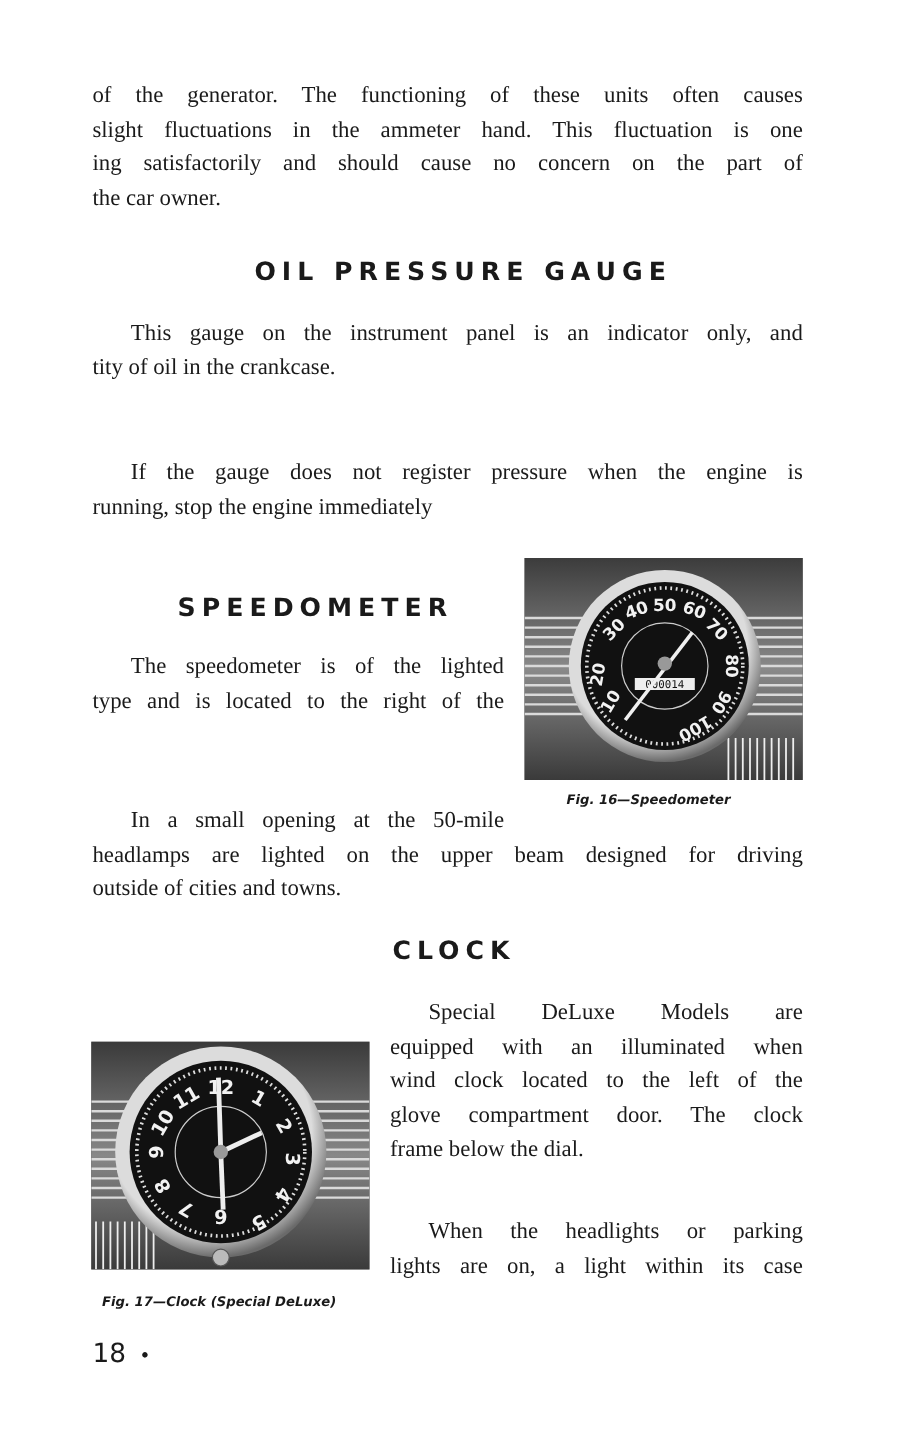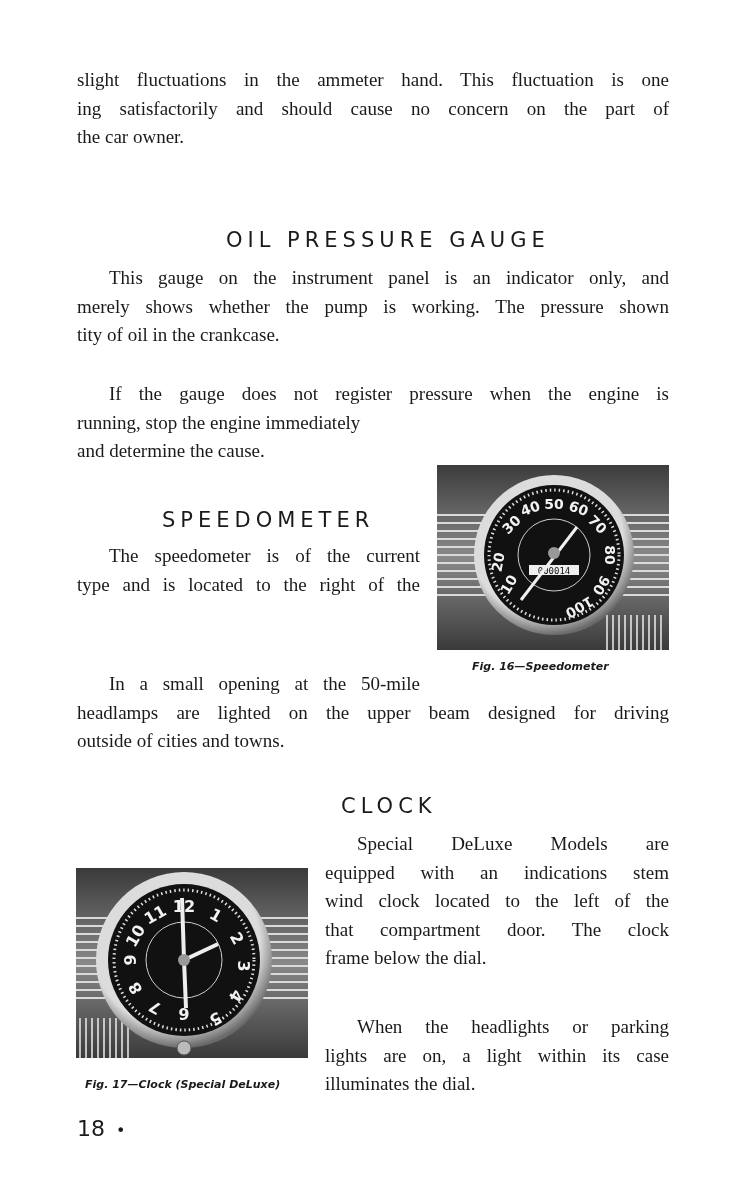--- a/index.html
+++ b/index.html
@@ -3,52 +3,51 @@
 <meta charset="utf-8">
 <style>
   html, body { margin: 0; padding: 0; background: #ffffff; }
   body { width: 750px; height: 1195px; position: relative; overflow: hidden; color: #1a1a1a; }
   .serif { font-family: "Liberation Serif", "DejaVu Serif", serif; }
   .sans { font-family: "DejaVu Sans", "Liberation Sans", sans-serif; }
   .para { position: absolute; font-size: 19px; line-height: 28.5px; text-align: justify; margin: 0; }
   .para .ln { display: block; text-align-last: justify; white-space: nowrap; }
   .para .ln.last { text-align-last: left; }
   .para .ln.indent { padding-left: 32px; }
-  .heading { position: absolute; font-size: 21px; letter-spacing: 5px; font-weight: normal; margin: 14px; }
+  .heading { position: absolute; font-size: 21px; letter-spacing: 5px; font-weight: bold; margin: 0; }
   .caption { position: absolute; font-size: 11px; font-style: italic; font-weight: bold; }
   .fig { position: absolute; background: #5a5a5a; overflow: hidden; }
   .pageno { position: absolute; font-size: 22px; }
 </style>
 </head>
 <body>
 
 <div class="para serif" style="left:77px; top:66px; width:592px;">
+  <span class="ln">of the generator. The functioning of these units often causes</span>
   <span class="ln">slight fluctuations in the ammeter hand. This fluctuation is one</span>
   <span class="ln">ing satisfactorily and should cause no concern on the part of</span>
   <span class="ln last">the car owner.</span>
 </div>
 
 <h2 class="heading sans" style="left:212px; top:214px;">OIL PRESSURE GAUGE</h2>
 
 <div class="para serif" style="left:77px; top:264px; width:592px;">
   <span class="ln indent">This gauge on the instrument panel is an indicator only, and</span>
-  <span class="ln">merely shows whether the pump is working. The pressure shown</span>
   <span class="ln last">tity of oil in the crankcase.</span>
 </div>
 
 <div class="para serif" style="left:77px; top:380px; width:592px;">
   <span class="ln indent">If the gauge does not register pressure when the engine is</span>
   <span class="ln last">running, stop the engine immediately</span>
-  <span class="ln last">and determine the cause.</span>
 </div>
 
 <h2 class="heading sans" style="left:148px; top:494px;">SPEEDOMETER</h2>
 
 <div class="para serif" style="left:77px; top:542px; width:343px;">
-  <span class="ln indent">The speedometer is of the current</span>
+  <span class="ln indent">The speedometer is of the lighted</span>
   <span class="ln">type and is located to the right of the</span>
 </div>
 
 <div class="para serif" style="left:77px; top:628px; width:592px;">
   <span class="ln indent" style="width:311px;margin-top:42px;">In a small opening at the 50-mile</span>
   <span class="ln">headlamps are lighted on the upper beam designed for driving</span>
   <span class="ln last">outside of cities and towns.</span>
 </div>
 
 <div class="fig" style="left:437px; top:465px; width:232px; height:185px;">
@@ -111,30 +110,29 @@
     <line x1="84" y1="135" x2="140" y2="62" stroke="#f0f0f0" stroke-width="3"></line>
     <circle cx="117" cy="88" r="6" fill="#999"></circle>
   </svg>
 </div>
 <div class="caption sans" style="left:472px; top:660px;">Fig. 16—Speedometer</div>
 
 <h2 class="heading sans" style="left:327px; top:780px;">CLOCK</h2>
 
 <div class="para serif" style="left:325px; top:830px; width:344px;">
   <span class="ln indent">Special DeLuxe Models are</span>
-  <span class="ln">equipped with an indications stem</span>
+  <span class="ln">equipped with an illuminated when</span>
   <span class="ln">wind clock located to the left of the</span>
-  <span class="ln">that compartment door. The clock</span>
+  <span class="ln">glove compartment door. The clock</span>
   <span class="ln last">frame below the dial.</span>
 </div>
 
 <div class="para serif" style="left:325px; top:1013px; width:344px;">
   <span class="ln indent">When the headlights or parking</span>
   <span class="ln">lights are on, a light within its case</span>
-  <span class="ln last">illuminates the dial.</span>
 </div>
 
 <div class="fig" style="left:76px; top:868px; width:232px; height:190px;">
   <svg width="232" height="190" viewBox="0 0 232 190">
     <defs>
       <linearGradient id="bgC" x1="0" y1="0" x2="0" y2="1">
         <stop offset="0" stop-color="#3a3a3a"></stop>
           <stop offset="0.5" stop-color="#888"></stop>
           <stop offset="1" stop-color="#3a3a3a"></stop>
       </linearGradient>

